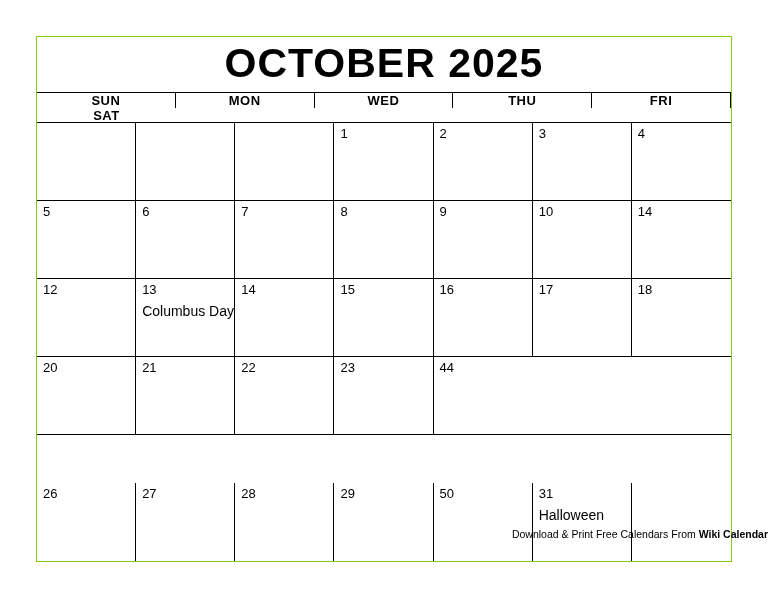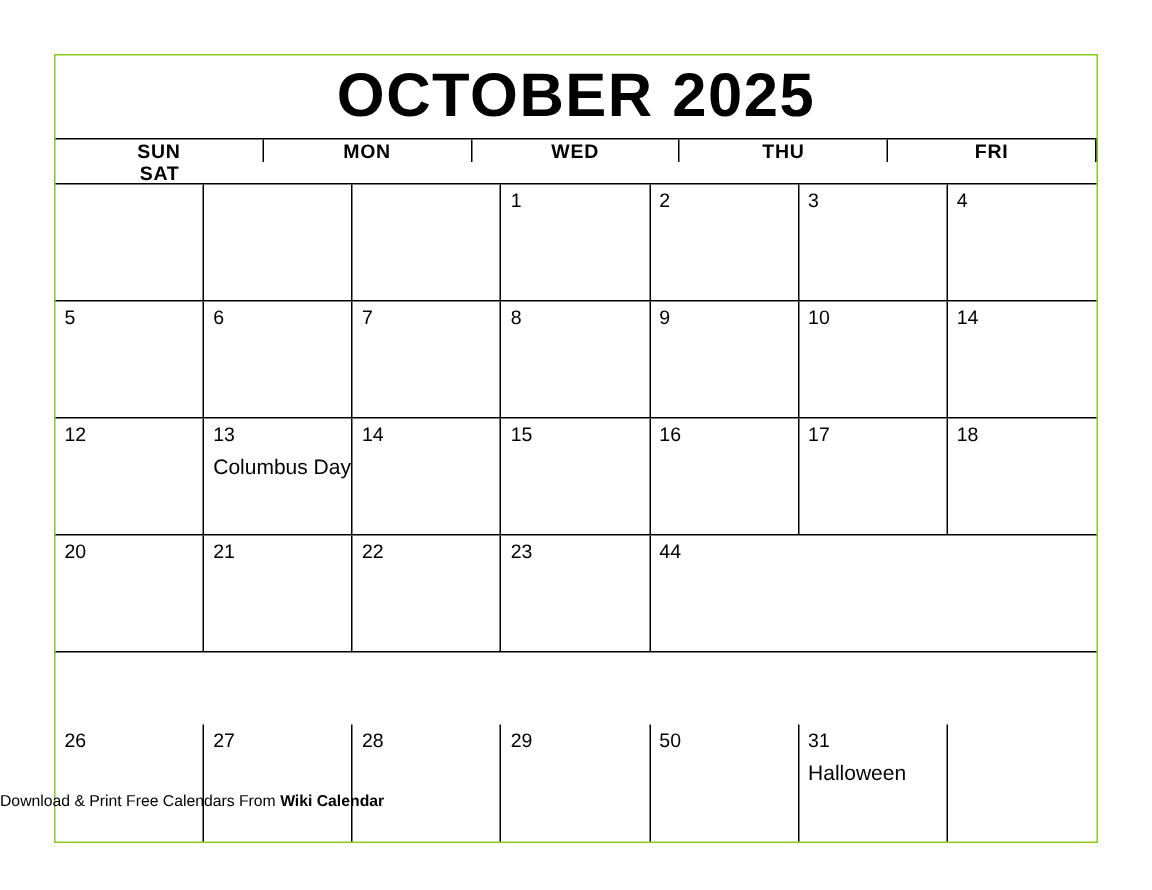--- a/index.html
+++ b/index.html
@@ -94,21 +94,21 @@
     font-size: 14px;
     line-height: 1.2;
     margin-top: 6px;
     white-space: nowrap;
   }
   .footer {
     position: absolute;
     left: 0;
     right: 0;
     top: 528px;
-    text-align: left;
+    text-align: right;
     font-size: 10.5px;
   }
   .footer .brand {
     font-weight: bold;
   }
 </style>
 </head>
 <body>
 
 <div class="page">

